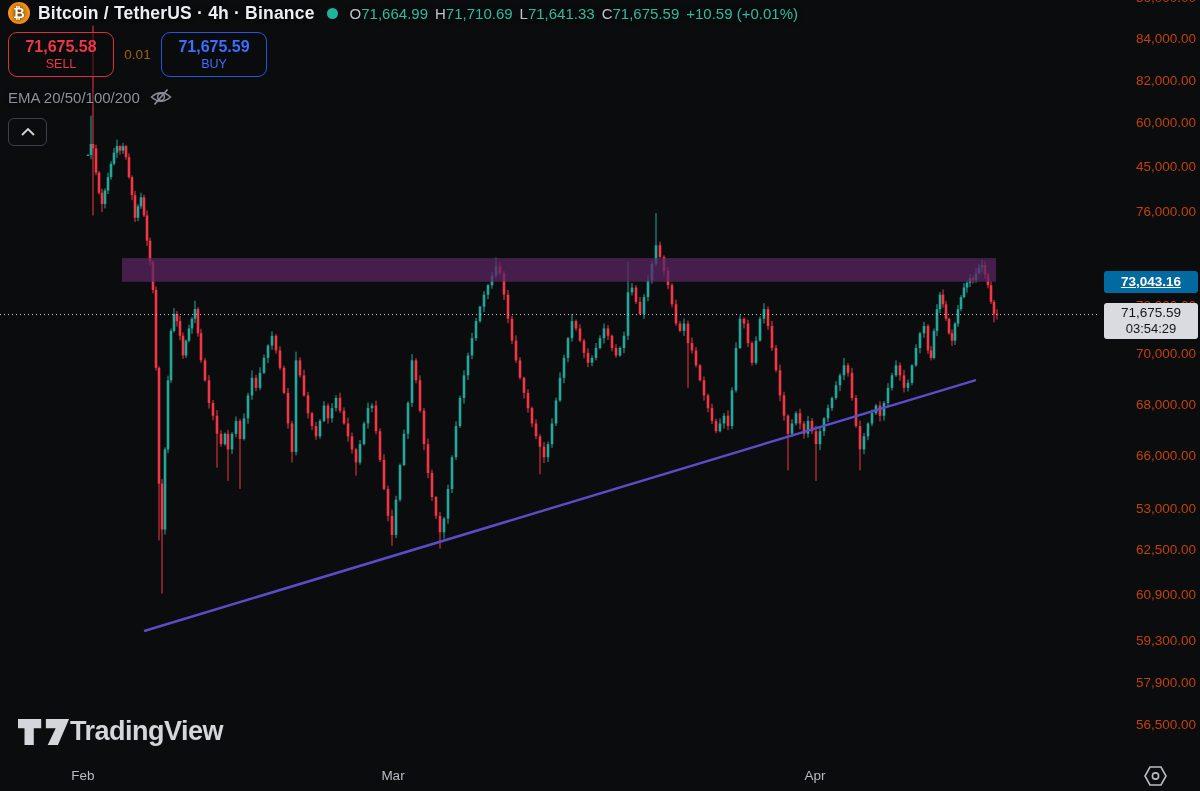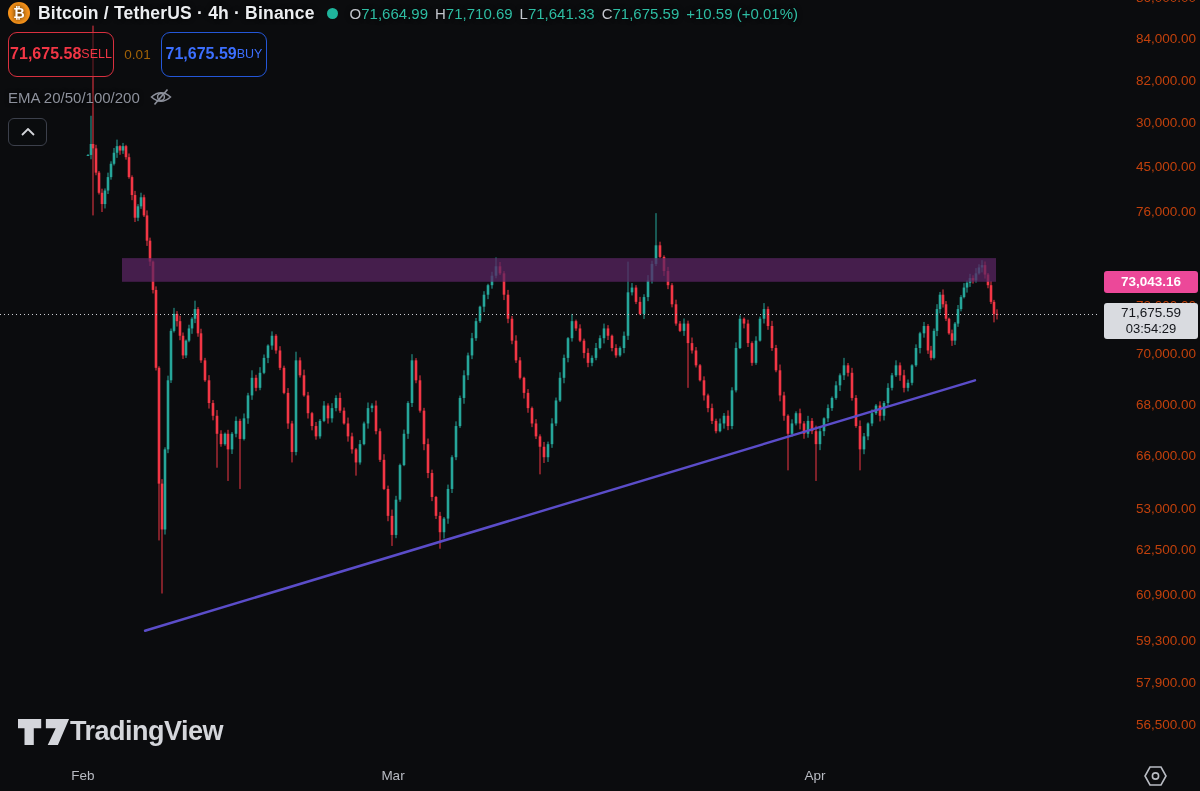--- a/index.html
+++ b/index.html
@@ -12,40 +12,40 @@
   #btc-logo{width:22px;height:22px;border-radius:50%;background:#f7931a;color:#fff;font-weight:bold;
             font-size:14px;display:flex;align-items:center;justify-content:center;}
   #title{font-size:17.5px;font-weight:600;color:#eceef1;letter-spacing:.2px;}
   #mkt-dot{width:11px;height:11px;border-radius:50%;background:#1fb59c;margin:0 4px;}
   .ohlc{font-size:15px;display:flex;gap:7px;align-items:center;}
   .ohlc .grp{white-space:nowrap;}
   .ohlc .k{color:#c3c6cd;}
   .ohlc .v{color:#2ebda3;}
   
   #orders{left:8px;top:32px;display:flex;align-items:center;}
-  .obtn{width:104px;height:43px;border-radius:9px;display:flex;flex-direction:row;align-items:center;
+  .obtn{width:104px;height:43px;border-radius:9px;display:flex;flex-direction:column;align-items:center;
         justify-content:center;line-height:1.15;cursor:pointer;background:rgba(10,11,13,.55);}
   .obtn .p{font-size:16px;font-weight:700;}
   .obtn .l{font-size:12.5px;}
   #sell-btn{border:1.5px solid #d8303f;color:#f23645;}
   #buy-btn{border:1.5px solid #2457d8;color:#3c6fff;}
   #spread{width:47px;text-align:center;color:#a16207;font-size:13.5px;}
   
   #ema-row{left:8px;top:88px;display:flex;align-items:center;gap:10px;color:#8d919c;font-size:15px;
            text-shadow:0 0 4px rgba(0,0,0,.9);}
   #collapse-btn{left:8px;top:118px;width:37px;height:26px;border:1px solid #3c404b;border-radius:6px;
                 display:flex;align-items:center;justify-content:center;background:rgba(11,12,14,.4);cursor:pointer;}
   
   #wm{left:18px;top:716px;display:flex;align-items:center;justify-content:space-between;}
   #wm-text{font-size:27px;font-weight:700;color:#d4d6db;letter-spacing:-.5px;}
   
   #price-axis{position:absolute;left:1100px;top:0;width:100px;height:760px;z-index:8;overflow:hidden;}
   .ptick{position:absolute;left:0;width:96px;text-align:right;font-size:13.5px;color:#c2410c;z-index:1;}
   .badge{position:absolute;left:4px;width:94px;z-index:3;border-radius:3px;text-align:center;}
-  #level-badge{background:#ec4899;color:#fff;font-weight:700;font-size:13.5px;height:22px;line-height:22px;}
+  #level-badge{background:#0369a1;color:#fff;font-weight:700;font-size:13.5px;height:22px;line-height:22px;text-decoration:underline;}
   #price-badge{background:#d9dbe0;color:#14161b;height:36px;display:flex;flex-direction:column;justify-content:center;}
   #price-badge .pb1{font-size:13.5px;line-height:17px;}
   #price-badge .pb2{font-size:13px;line-height:16px;}
   
   #time-axis{position:absolute;left:0;top:760px;width:1200px;height:31px;z-index:8;}
   .ttick{position:absolute;top:8px;transform:translateX(-50%);font-size:13.5px;color:#b8bbc2;}
   #axis-settings{position:absolute;left:1144px;top:765px;cursor:pointer;}
 </style>
 </head>
 <body>
@@ -596,21 +596,21 @@
 
   <div id="price-axis">
     <div class="badge" id="level-badge" style="top: 270.796px;">73,043.16</div>
     <div class="badge" id="price-badge" style="top: 302.993px;">
       <span class="pb1">71,675.59</span>
       <span class="pb2">03:54:29</span>
     </div>
   <div class="ptick" style="top: -9.70776px;">86,000.00</div>
       <div class="ptick" style="top: 31px;">84,000.00</div>
       <div class="ptick" style="top: 72.6888px;">82,000.00</div>
-      <div class="ptick" style="top: 115.407px;">30,000.00</div>
+      <div class="ptick" style="top: 115.407px;">60,000.00</div>
       <div class="ptick" style="top: 159.207px;">45,000.00</div>
       <div class="ptick" style="top: 204.144px;">76,000.00</div>
       <div class="ptick" style="top: 250.28px; margin-top: 20px;">74,000.00</div>
       <div class="ptick" style="top: 297.681px;">72,000.00</div>
       <div class="ptick" style="top: 346.416px;">70,000.00</div>
       <div class="ptick" style="top: 396.565px;">68,000.00</div>
       <div class="ptick" style="top: 448.21px;">66,000.00</div>
       <div class="ptick" style="top: 501.445px;">53,000.00</div>
       <div class="ptick" style="top: 542.475px;">62,500.00</div>
       <div class="ptick" style="top: 587.34px;">60,900.00</div>

